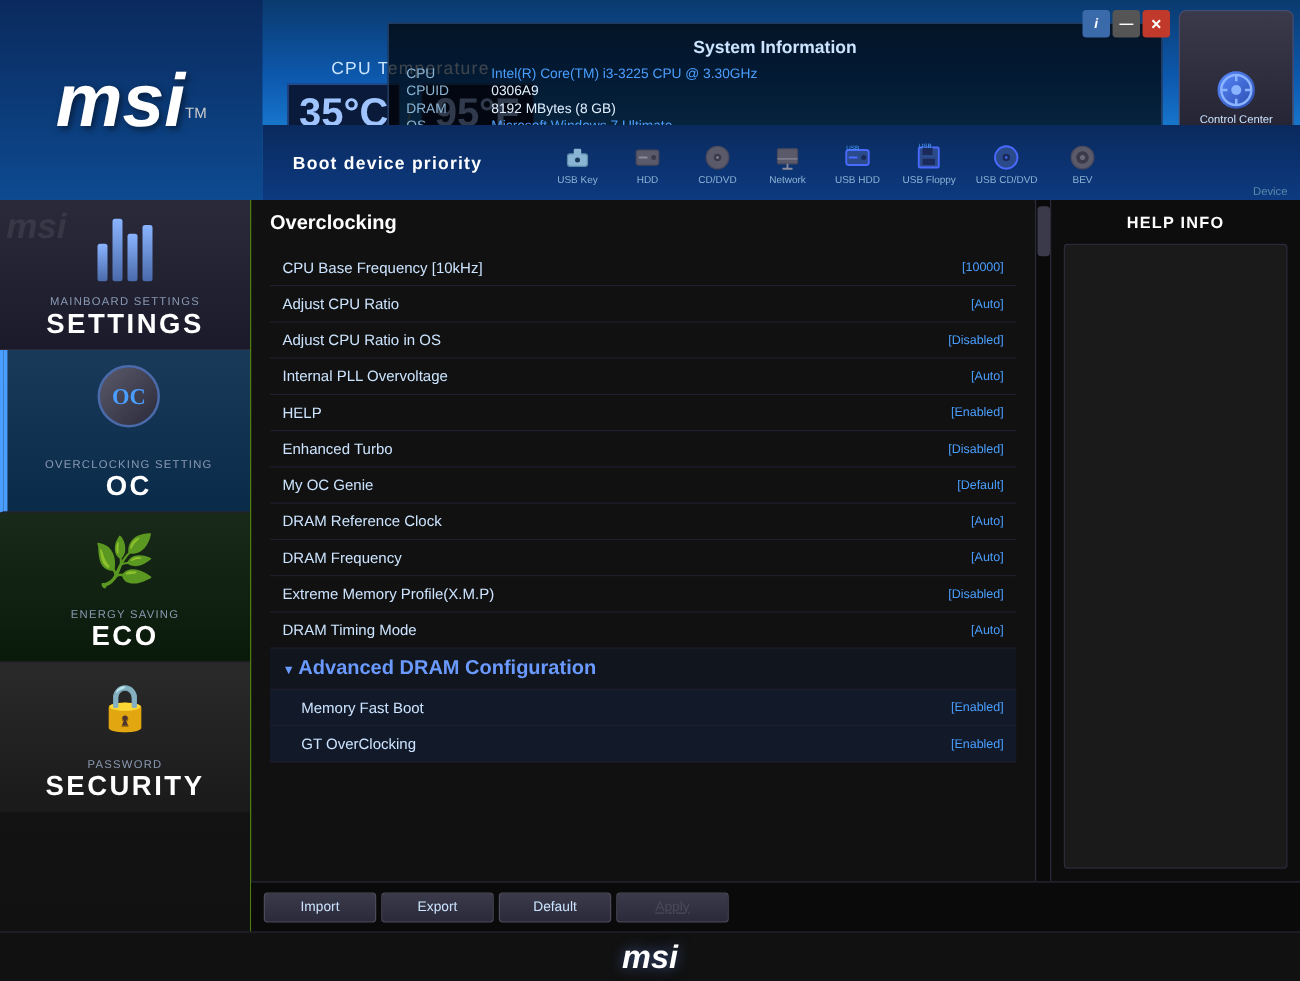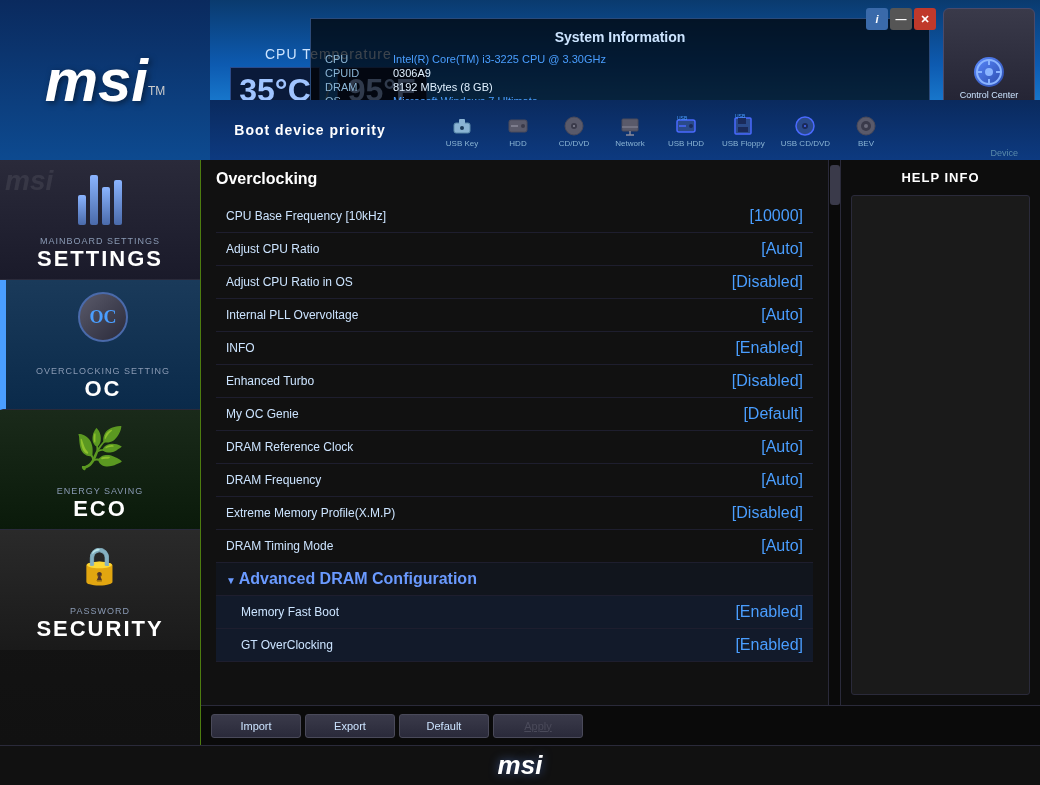--- a/index.html
+++ b/index.html
@@ -205,21 +205,21 @@
       min-width: 52px;
     }
     .boot-device-name {
       font-size: 8px;
       color: #8ab4d4;
       text-align: center;
     }
     .device-label {
       position: absolute;
       bottom: 2px;
-      right: 22px;
+      right: 10px;
       font-size: 9px;
       color: #5a8aaa;
     }
 
     
     .sidebar {
       width: 200px;
       background: linear-gradient(180deg, #1a1a1a 0%, #111 100%);
       display: flex;
       flex-direction: column;
@@ -330,21 +330,21 @@
       padding: 7px 10px;
       border-bottom: 1px solid #1e1e2e;
       cursor: pointer;
     }
     .oc-row-name {
       color: #cce4ff;
       font-size: 12px;
     }
     .oc-row-value {
       color: #4a9eff;
-      font-size: 16px;
+      font-size: 10px;
     }
     .oc-row.sub-section {
       background: rgba(20,40,80,0.4);
     }
     .oc-row-section-header {
       color: #6a9aff;
       font-size: 16px;
       font-weight: bold;
     }
     .oc-row-section-header::before {
@@ -686,21 +686,21 @@
               <span class="oc-row-name">Adjust CPU Ratio in OS</span>
               <span class="oc-row-value">[Disabled]</span>
             </div>
 
             <div class="oc-row">
               <span class="oc-row-name">Internal PLL Overvoltage</span>
               <span class="oc-row-value">[Auto]</span>
             </div>
 
             <div class="oc-row">
-              <span class="oc-row-name">INFO</span>
+              <span class="oc-row-name">HELP</span>
               <span class="oc-row-value">[Enabled]</span>
             </div>
 
             <div class="oc-row">
               <span class="oc-row-name">Enhanced Turbo</span>
               <span class="oc-row-value">[Disabled]</span>
             </div>
 
             <div class="oc-row">
               <span class="oc-row-name">My OC Genie</span>

